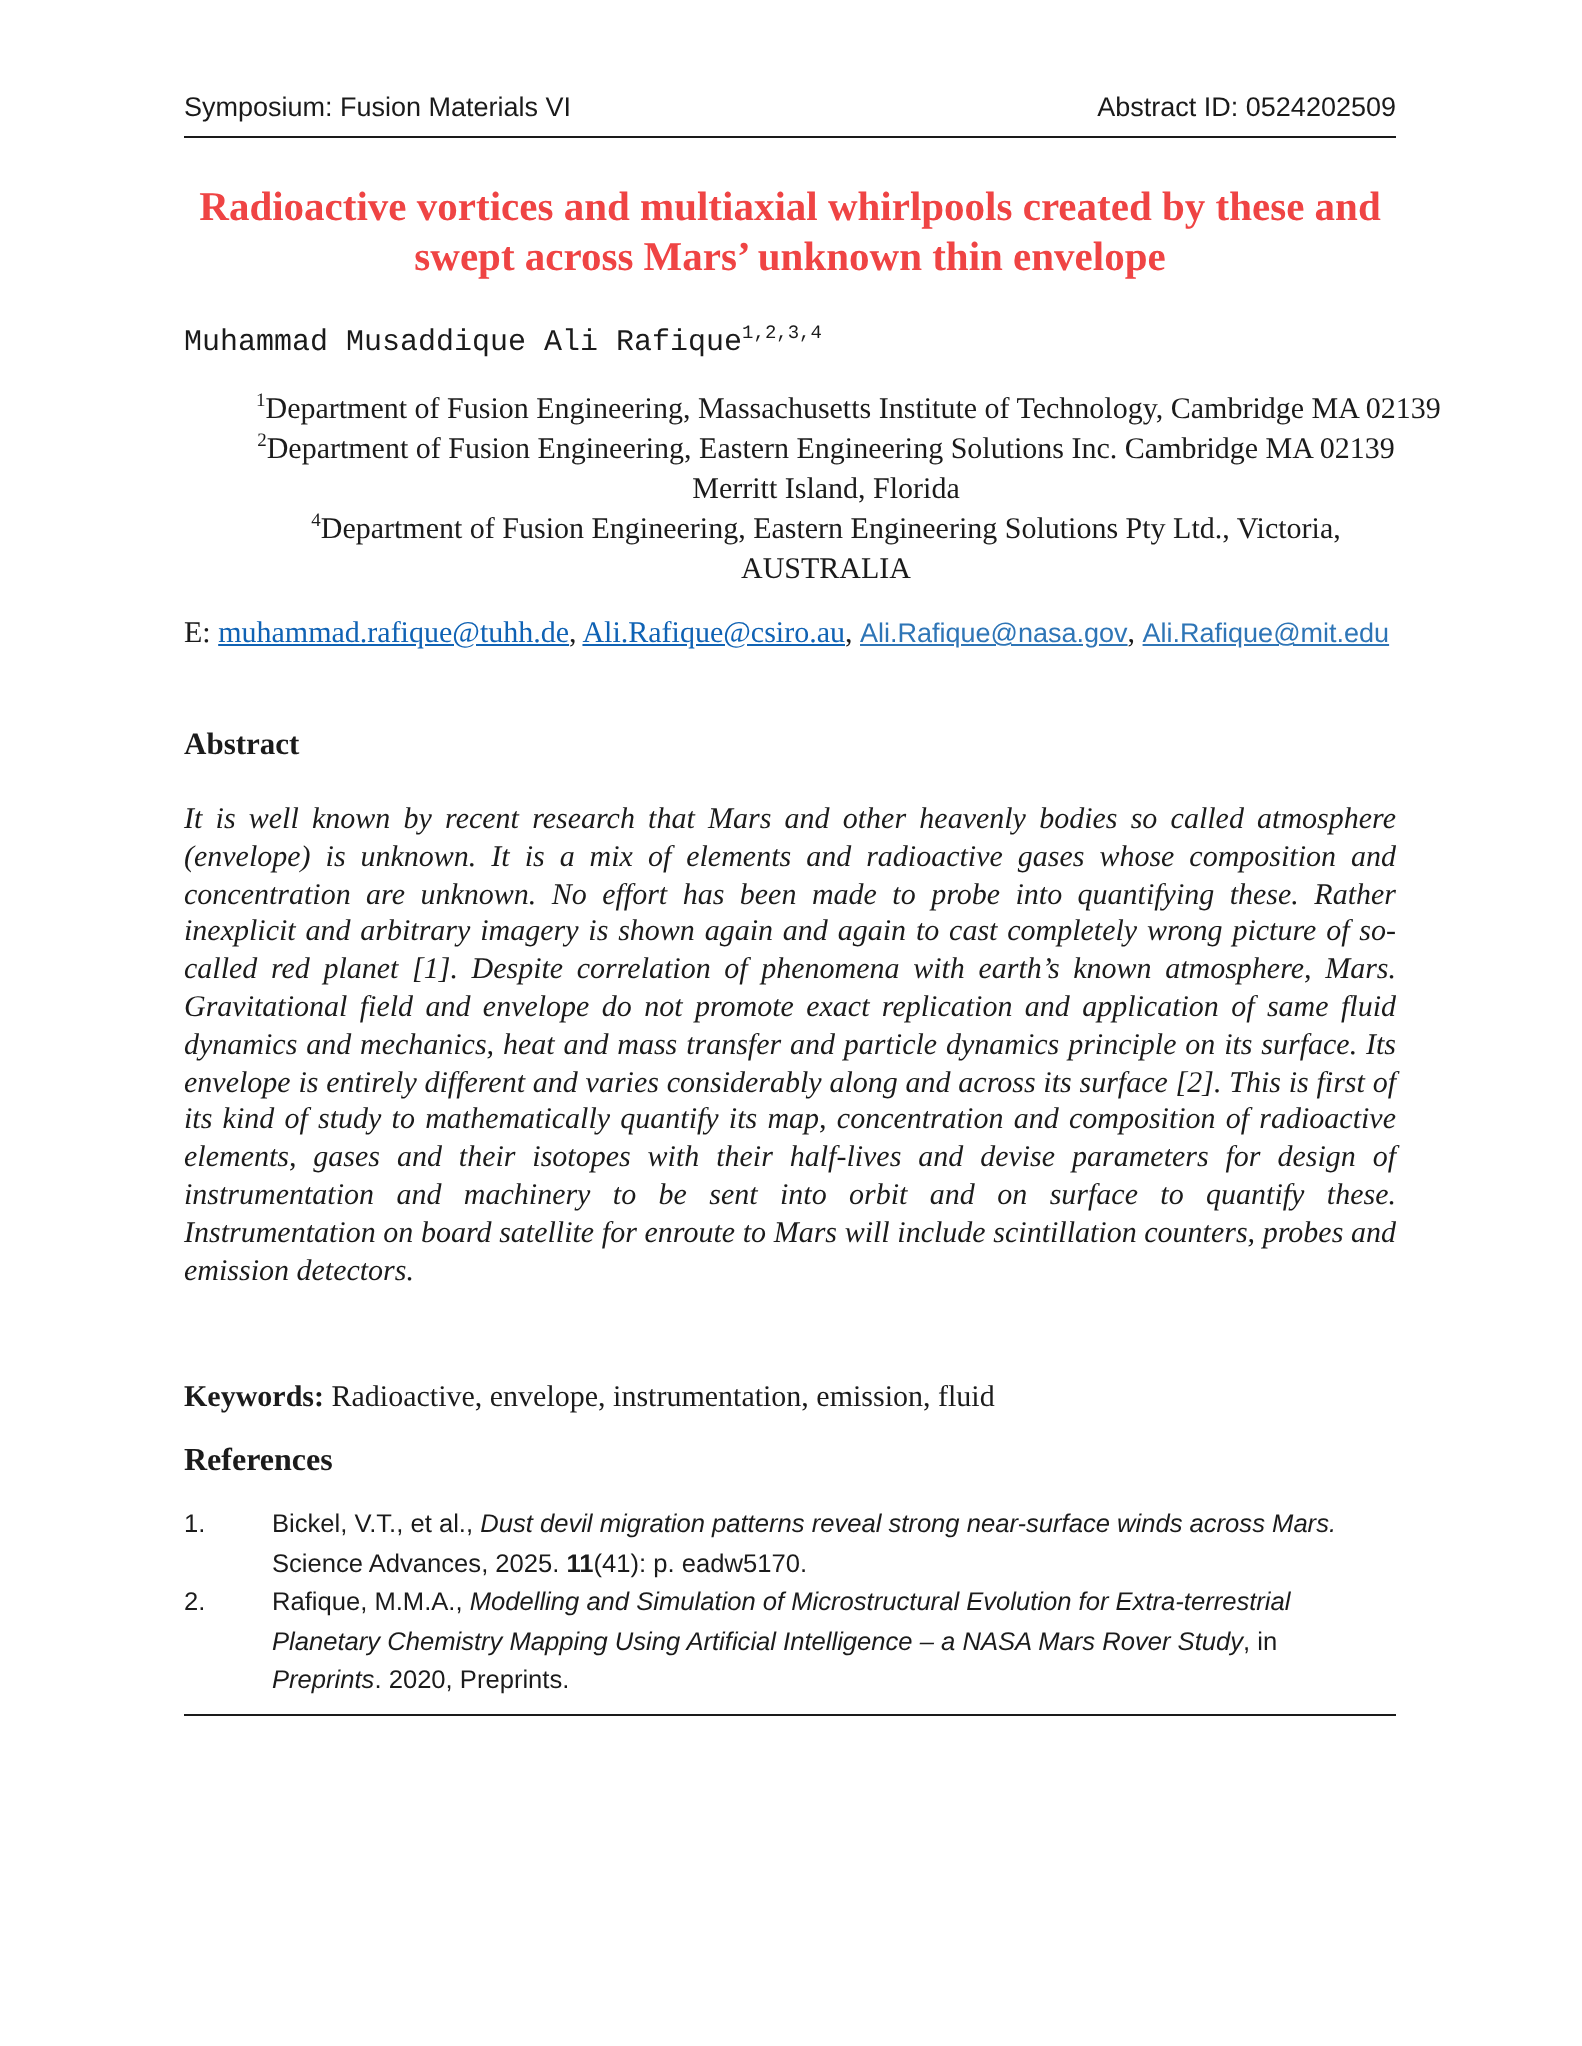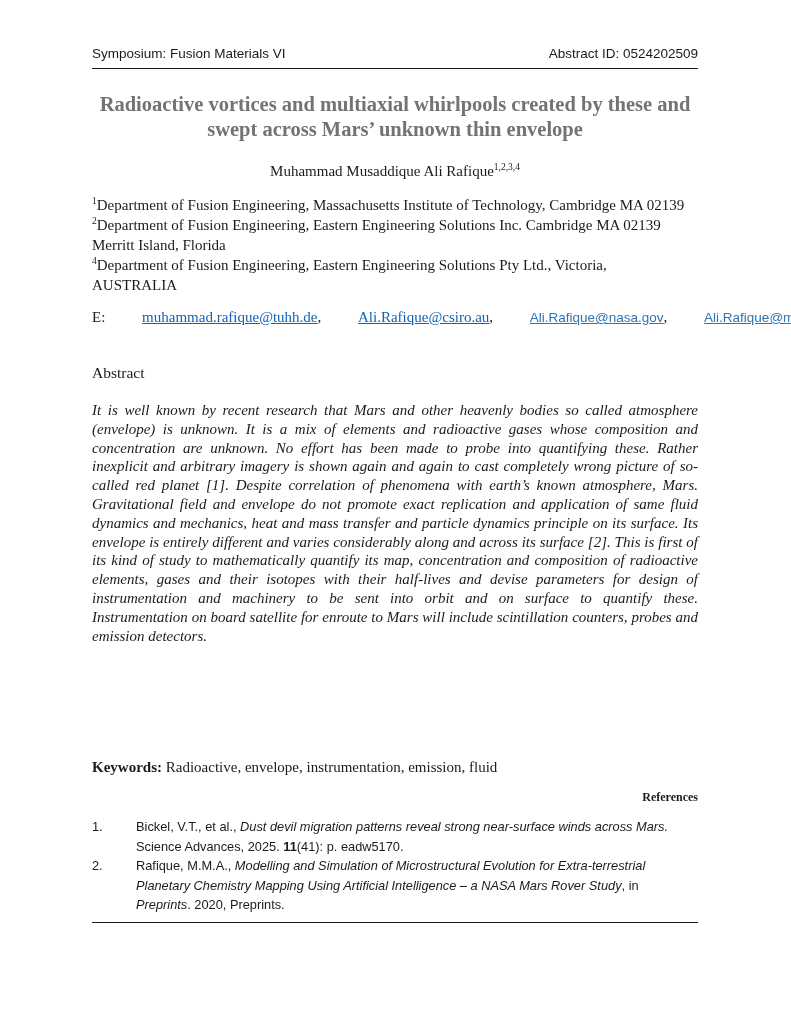--- a/index.html
+++ b/index.html
@@ -22,76 +22,78 @@
   }
 
   
   .title {
     margin-top: 23px;
     text-align: center;
     font-family: "Liberation Serif", serif;
     font-weight: bold;
     font-size: 20.5px;
     line-height: 25px;
-    color: #737373;
+    color: #ef4444;
   }
 
   
   .author {
     margin-top: 21px;
-    text-align: center;
+    text-align: left;
     font-size: 15px;
+    font-family: Liberation Mono, monospace;
   }
   sup { font-size: 9.5px; vertical-align: super; line-height: 0; }
 
   
   .affiliations {
     margin-top: 15px;
+    text-align: center;
     font-size: 15px;
     line-height: 20px;
+    margin-left: 36px;
   }
   .aff-line { white-space: nowrap; }
 
   
   .email-line {
     margin-top: 14px;
     font-size: 15px;
     white-space: nowrap;
   }
-  .email-line a { text-decoration: underline; margin-left: 33px; }
+  .email-line a { text-decoration: underline; }
   a.lnk-serif { font-family: "Liberation Serif", serif; color: #0F62B4; }
   a.lnk-sans  { font-family: "Liberation Sans", sans-serif; font-size: 13.5px; color: #2E75B6; text-align: right; }
 
   
   .abstract-heading {
     margin-top: 38px;
     font-size: 15.5px;
-    font-weight: normal;
+    font-weight: bold;
   }
   .abstract-body {
     margin-top: 19px;
     font-size: 15px;
     line-height: 18.8px;
     text-align: justify;
     font-style: italic;
   }
 
   
   .keywords {
-    margin-top: 114px;
+    margin-top: 46px;
     font-size: 15px;
   }
   .keywords b { font-weight: bold; }
 
   
   .refs-heading {
     margin-top: 14px;
-    font-size: 12px;
+    font-size: 16px;
     font-weight: bold;
-    text-align: right;
   }
   .refs {
     margin-top: 12px;
     font-family: "Liberation Sans", sans-serif;
     font-size: 12.8px;
     line-height: 19.5px;
   }
   .ref-row { display: flex; }
   .ref-num { width: 44px; flex: none; }
   .ref-text { width: 540px; }

